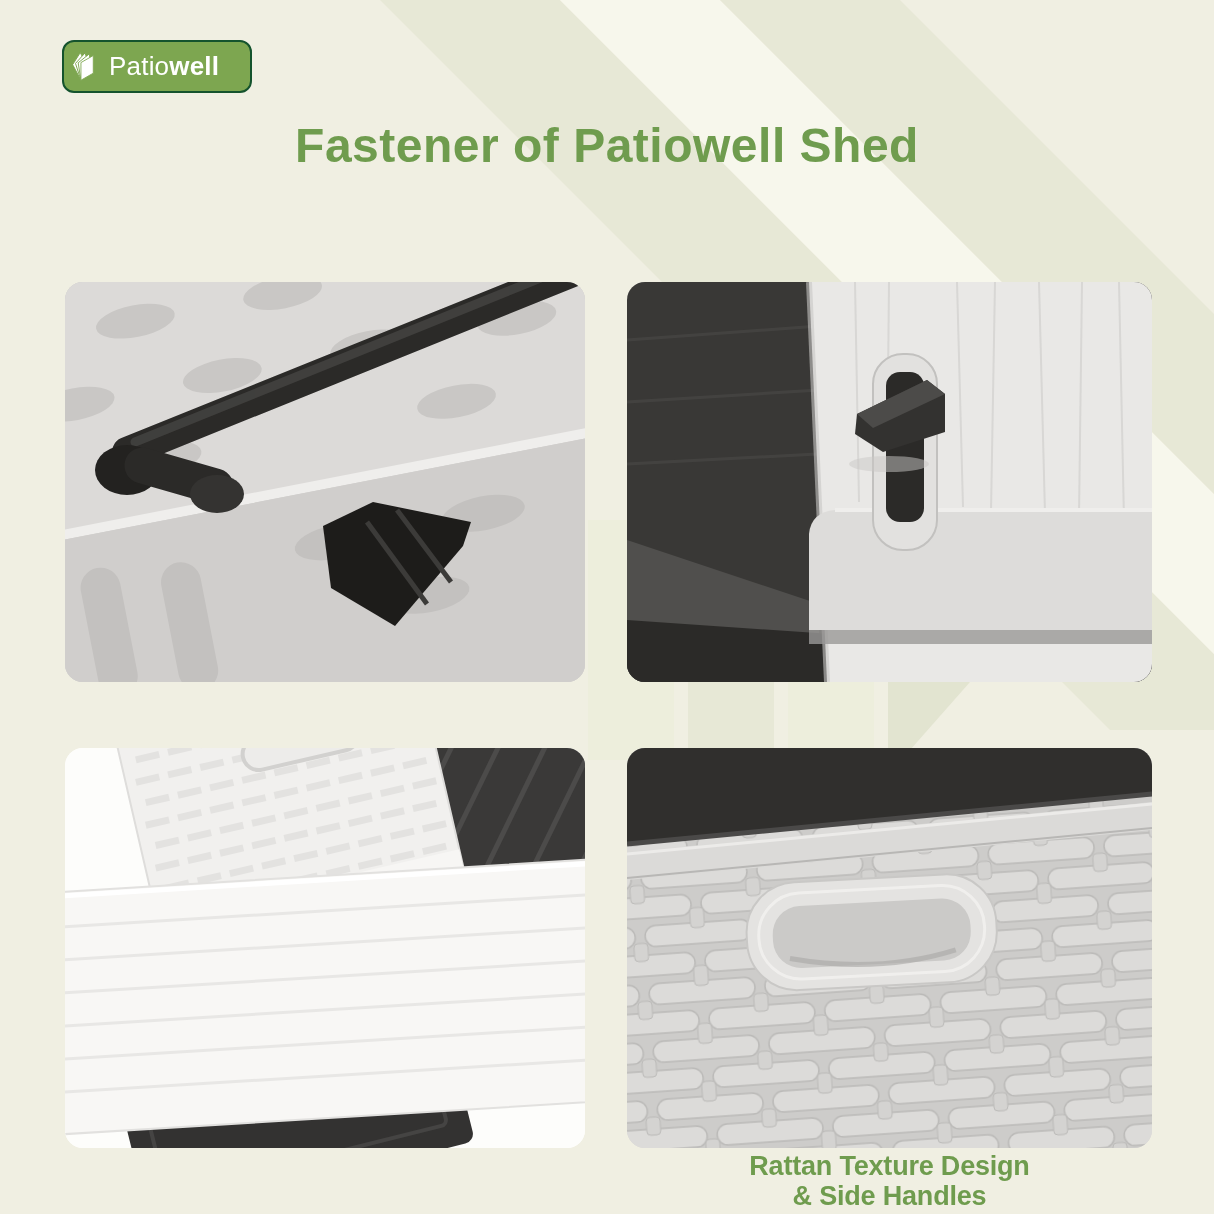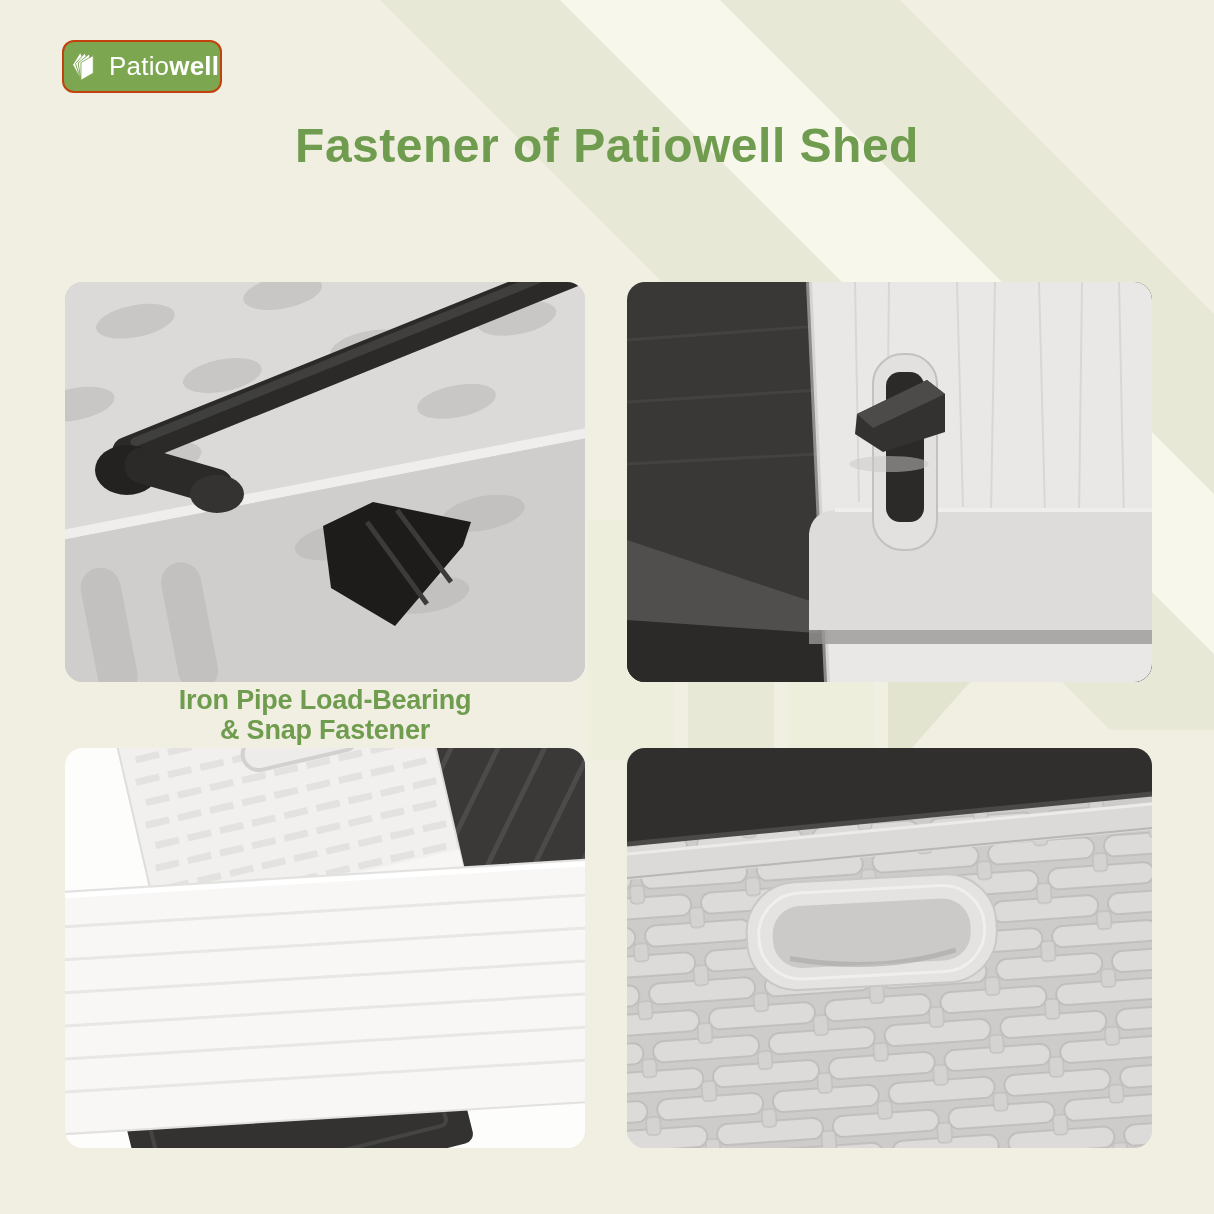--- a/index.html
+++ b/index.html
@@ -6,22 +6,22 @@
   .canvas{
     position:relative;
     width:1214px;height:1214px;
     background:#F0EFE2;
     overflow:hidden;
     font-family:"Liberation Sans", sans-serif;
   }
   .watermark{position:absolute;left:0;top:0;z-index:0;}
   .logo-pill{
     position:absolute;left:62px;top:40px;z-index:2;
-    width:160px;height:53px;box-sizing:border-box;
-    background:#7DA650;border:2px solid #c2410c;border-radius:12px;
+    width:190px;height:53px;box-sizing:border-box;
+    background:#7DA650;border:2px solid #14532d;border-radius:12px;
     display:flex;align-items:center;justify-content:flex-start;
     padding-left:9px;gap:6px;
   }
   .logo-text{color:#ffffff;font-size:26px;letter-spacing:.2px;white-space:nowrap;}
   .logo-text .bold{font-weight:700;}
   .page-title{
     position:absolute;left:0;top:118px;width:1214px;z-index:2;
     text-align:center;
     font-size:48px;font-weight:700;color:#6F9C4E;letter-spacing:.5px;
   }
@@ -231,18 +231,18 @@
       <path d="M0,130 L525,80" stroke="#B8B7B5" stroke-width="2" fill="none"></path>
       <g transform="rotate(-3 250 190)">
         <rect x="120" y="130" width="250" height="108" rx="50" fill="#E4E3E1" stroke="#C9C8C6" stroke-width="2"></rect>
         <rect x="132" y="141" width="226" height="86" rx="42" fill="none" stroke="#F2F1EF" stroke-width="3" opacity="0.85"></rect>
         <rect x="146" y="154" width="198" height="62" rx="28" fill="#CBCAC8"></rect>
         <path d="M162,206 q88,20 166,0" stroke="#A8A7A5" stroke-width="5" fill="none" opacity="0.6"></path>
       </g>
     </svg>
   </figure>
 
-  <figcaption class="caption cap-tl">
-    <span>Iron Pipe Load-Bearing</span>
-    <span>&amp; Snap Fastener</span>
+  <figcaption class="caption cap-br">
+    <span>Rattan Texture Design</span>
+    <span>&amp; Side Handles</span>
   </figcaption>
 
 </div>
 
 </body></html>

